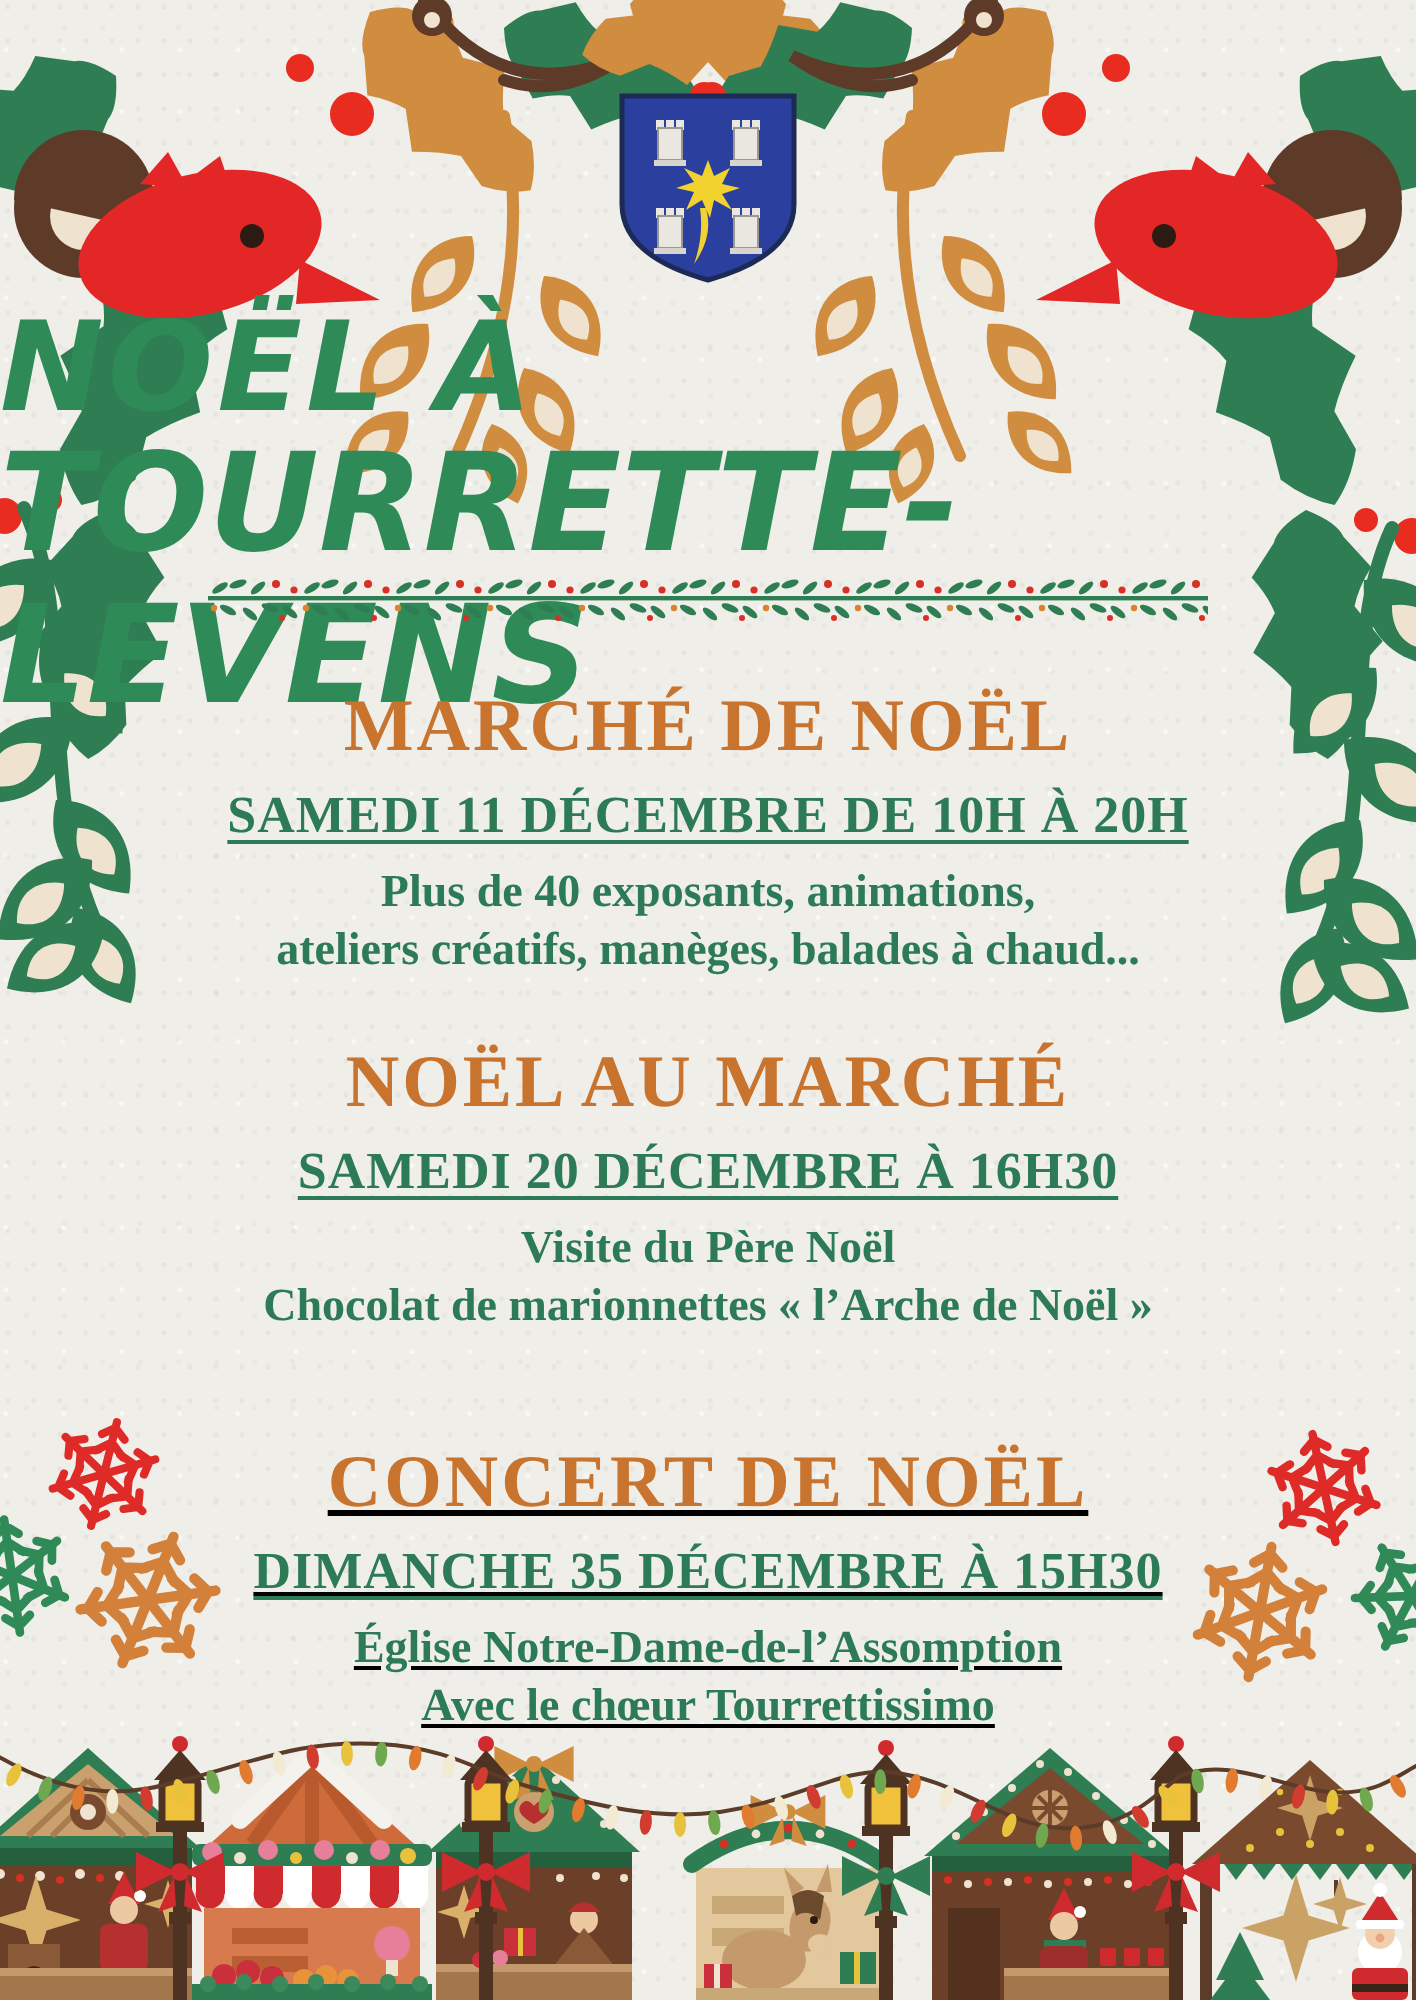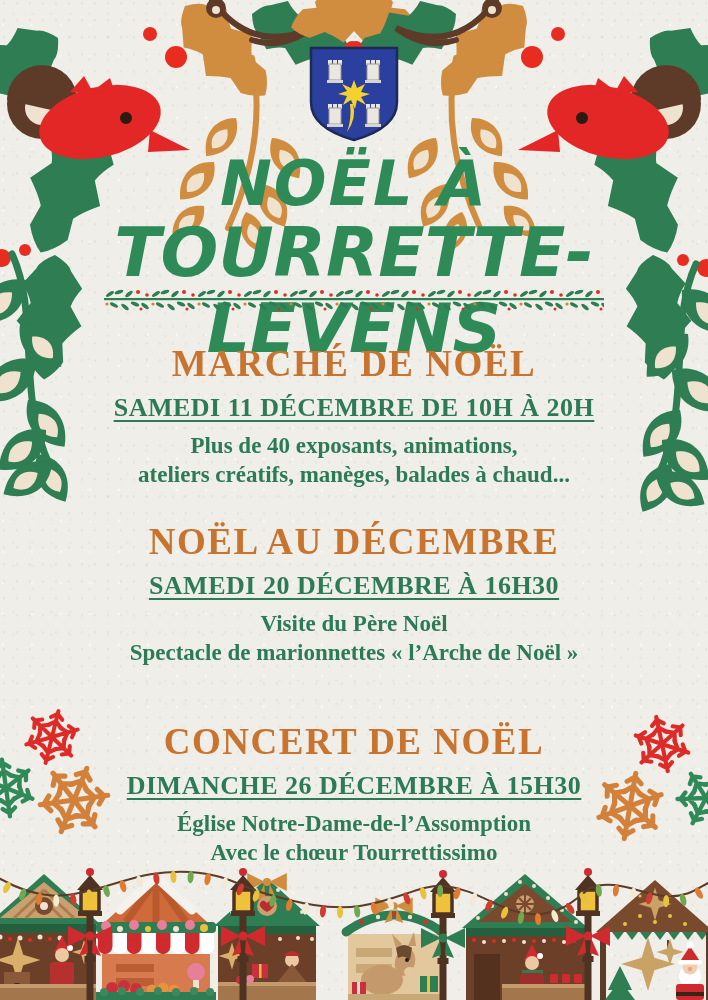--- a/index.html
+++ b/index.html
@@ -8,32 +8,32 @@
     position:relative;width:708px;height:1000px;overflow:hidden;
     background-color:var(--paper,#efeee9);
     background-image:
       radial-gradient(circle at 30% 20%, rgba(60,55,45,.05) 1px, transparent 1.6px),
       radial-gradient(circle at 70% 60%, rgba(60,55,45,.04) 1px, transparent 1.6px),
       radial-gradient(circle at 10% 80%, rgba(255,255,255,.5) 1px, transparent 1.6px);
     background-size:13px 17px,19px 23px,29px 31px;
   }
   svg{display:block}
   .decor{position:absolute;pointer-events:none;}
-  .title{position:absolute;top:152px;left:0;width:708px;text-align:center;
+  .title{position:absolute;top:152px;left:0;width:708px;
     color:var(--title_green,#2e8a57);
     font-family:"DejaVu Sans",sans-serif;font-weight:bold;font-style:italic;}
   .t1{font-size:62px;line-height:1.02;letter-spacing:2px;}
   .t2{font-size:68px;line-height:1.12;letter-spacing:0;}
   .sec{position:absolute;left:0;width:708px;text-align:center;}
   .sec-h{font:700 37px/1.1 "Liberation Serif",serif;color:var(--heading_orange,#c8732e);letter-spacing:1.5px;}
   .sec-d{font:700 26px/1.2 "Liberation Serif",serif;color:var(--text_green,#2d7a57);
     text-decoration:underline;text-decoration-thickness:2px;text-underline-offset:4px;
     letter-spacing:.5px;margin-top:7px;}
   .sec-b{font:700 23px/29px "Liberation Serif",serif;color:var(--text_green,#2d7a57);margin-top:8px;}
-  #sec1{top:344px;} #sec2{top:522px;} #sec3{top:722px;}
+  #sec1{top:344px;} #sec2{top:522px;} #sec3{top:722px;text-decoration:underline;}
 </style>
 </head>
 <body>
 
 <div class="poster">
 
   <svg class="decor" style="left:0;top:0" width="708" height="560" viewBox="0 0 708 560">
     <defs>
       <path id="hleaf" d="M0,0 Q6,-12 12,-14 L25,-24 Q33,-18 40,-16 L55,-26 Q63,-17 70,-12 L85,-14 Q95,-8 100,0 Q95,8 85,14 L70,12 Q63,17 55,26 L40,16 Q33,18 25,24 L12,14 Q6,12 0,0 Z"></path>
       <g id="tdrop">
@@ -148,31 +148,31 @@
   <div class="sec" id="sec1">
     <div class="sec-h">MARCHÉ DE NOËL</div>
     <div class="sec-d">SAMEDI 11 DÉCEMBRE DE 10H À 20H</div>
     <div class="sec-b">
       <div>Plus de 40 exposants, animations,</div>
       <div>ateliers créatifs, manèges, balades à chaud...</div>
     </div>
   </div>
 
   <div class="sec" id="sec2">
-    <div class="sec-h">NOËL AU DÉCEMBRE</div>
+    <div class="sec-h">NOËL AU MARCHÉ</div>
     <div class="sec-d">SAMEDI 20 DÉCEMBRE À 16H30</div>
     <div class="sec-b">
       <div>Visite du Père Noël</div>
-      <div>Spectacle de marionnettes « l’Arche de Noël »</div>
+      <div>Chocolat de marionnettes « l’Arche de Noël »</div>
     </div>
   </div>
 
   <div class="sec" id="sec3">
     <div class="sec-h">CONCERT DE NOËL</div>
-    <div class="sec-d">DIMANCHE 26 DÉCEMBRE À 15H30</div>
+    <div class="sec-d">DIMANCHE 35 DÉCEMBRE À 15H30</div>
     <div class="sec-b">
       <div>Église Notre-Dame-de-l’Assomption</div>
       <div>Avec le chœur Tourrettissimo</div>
     </div>
   </div>
 
   <svg class="decor" style="left:0;top:660px" width="708" height="230" viewBox="0 0 708 230">
     <defs>
       <g id="flakeArm">
           <path d="M0,2 V-46 M-12,-18 L0,-28 L12,-18 M-10,-33 L0,-41 L10,-33"></path>

